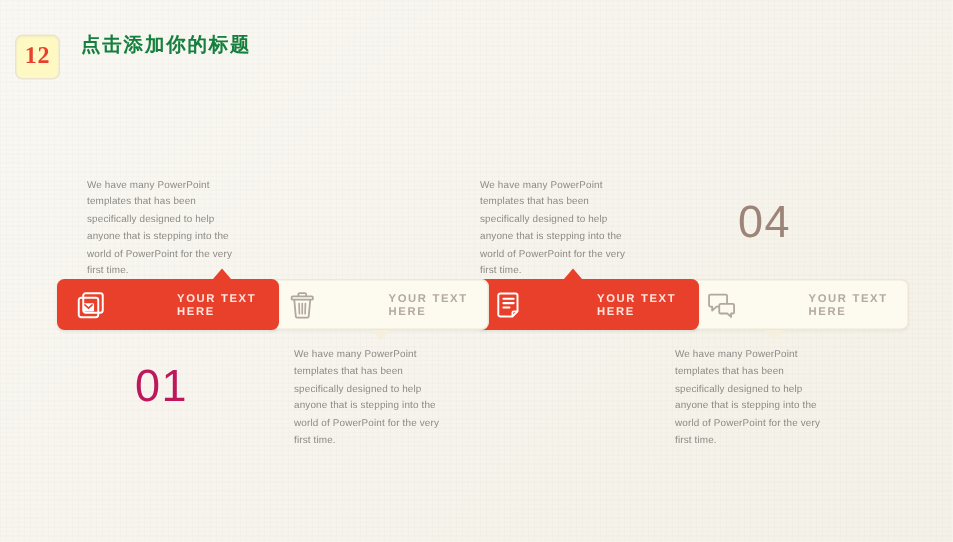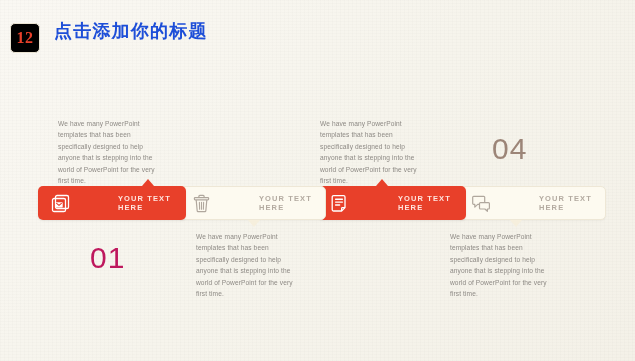--- a/index.html
+++ b/index.html
@@ -30,44 +30,44 @@
     position: absolute;
     left: 10px;
     top: 22px;
     display: flex;
     align-items: flex-start;
   }
   .badge {
     width: 30px;
     height: 30px;
     border-radius: 5px;
-    background: #000000;
+    background: #fef9c3;
     border: 1px solid #eae3d2;
     box-shadow: 0 1px 1px rgba(0,0,0,0.04) inset;
     display: flex;
     align-items: center;
     justify-content: center;
     flex: 0 0 auto;
     margin-top: 1px;
   }
   .badge-num {
     color: #e8402a;
     font-size: 16px;
     font-weight: bold;
     font-family: "Liberation Serif", serif;
     letter-spacing: 0.5px;
   }
   .header-text {
     margin-left: 14px;
     padding-top: 0px;
   }
   .title-cn {
-    font-size: 18px;
+    font-size: 13px;
     font-weight: bold;
-    color: #1d4ed8;
+    color: #15803d;
     letter-spacing: 1.2px;
     line-height: 18px;
     font-family: "DejaVu Sans", sans-serif;
   }
   .title-en {
     font-size: 9.5px;
     color: #a8a09a;
     letter-spacing: 0.15px;
     line-height: 14px;
     margin-top: 2px;

